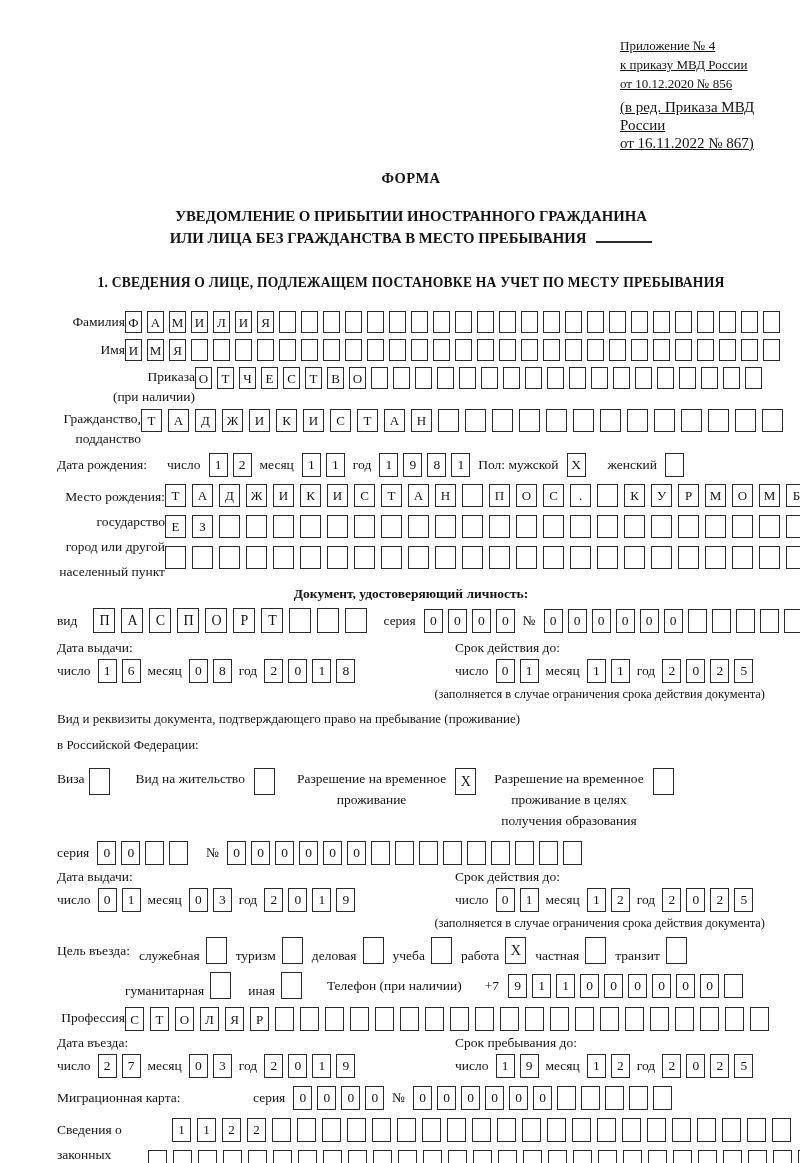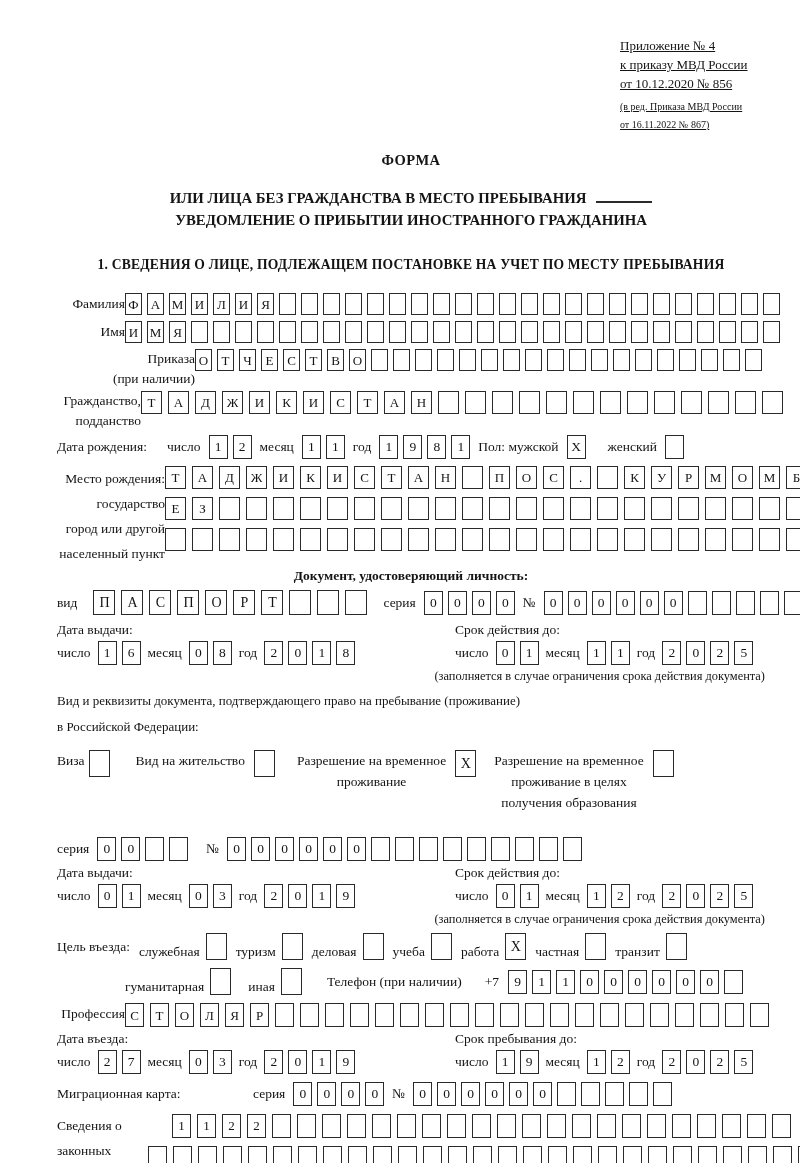--- a/index.html
+++ b/index.html
@@ -1,21 +1,21 @@
 <!DOCTYPE html>
 <html><head>
 <meta charset="utf-8">
 <style>
   html,body{margin:0;padding:0;background:#ffffff;width:800px;height:1163px;overflow:hidden;}
   body{font-family:"Liberation Serif", serif;color:#141414;}
   .page{box-sizing:border-box;width:800px;height:1163px;padding:36px 35px 0 57px;position:relative;}
 
   
   .hdr{margin-left:563px;font-size:13px;line-height:19px;text-decoration:underline;}
-  .hdr .sub{font-size:10px;line-height:18px;margin-top:5px;}
+  .hdr .sub{font-size:15px;line-height:18px;margin-top:5px;}
   .forma{text-align:center;font-weight:bold;font-size:14.5px;margin-top:18px;letter-spacing:.5px;}
 
   
   .title{text-align:center;font-weight:bold;font-size:14.8px;line-height:22px;margin-top:18px;}
   .title .uline{display:inline-block;width:56px;border-bottom:2px solid #2b2b2b;height:12px;margin-left:10px;}
   .sect{font-weight:bold;font-size:13.6px;text-align:center;margin-top:26px;margin-bottom:20px;letter-spacing:.2px;}
 
   
   .frow{display:flex;align-items:flex-start;margin-bottom:6px;font-size:13.5px;line-height:21px;}
   .lbl{flex:none;text-align:right;}
@@ -33,21 +33,21 @@
 
   
   .dates{display:flex;margin-top:4px;margin-bottom:4px;font-size:13.5px;}
   .dcol-l{flex:none;width:398px;}
   .dcol-r{flex:1;}
   .dtitle{text-align:left;margin-bottom:3px;}
   .dline{display:flex;align-items:center;gap:7px;}
   .note{font-size:12.4px;text-align:right;margin-top:3px;margin-bottom:4px;}
 
   
-  .cbrow{display:flex;align-items:flex-start;margin-top:10px;margin-bottom:24px;font-size:13.5px;}
+  .cbrow{display:flex;align-items:flex-start;margin-top:10px;margin-bottom:10px;font-size:13.5px;}
   .cbitem{display:flex;align-items:flex-start;}
   .cblabel{text-align:center;line-height:21px;}
   .cbitem .cells{margin-left:9px;margin-top:0;}
 
   .purpose{display:flex;align-items:center;gap:9px;font-size:13.5px;margin-bottom:8px;flex-wrap:nowrap;}
   .pitem{display:flex;align-items:flex-end;gap:6px;}
 
   .mleft68{margin-left:68px;}
   .inline{display:flex;align-items:center;gap:8px;font-size:13.5px;margin-bottom:7px;}
 
@@ -67,22 +67,22 @@
     <div>к приказу МВД России</div>
     <div>от 10.12.2020 № 856</div>
     <div class="sub">
       <div>(в ред. Приказа МВД России</div>
       <div>от 16.11.2022 № 867)</div>
     </div>
   </div>
   <div class="forma">ФОРМА</div>
 
   <div class="title">
+    <div>УВЕДОМЛЕНИЕ О ПРИБЫТИИ ИНОСТРАННОГО ГРАЖДАНИНА</div>
     <div><span>ИЛИ ЛИЦА БЕЗ ГРАЖДАНСТВА В МЕСТО ПРЕБЫВАНИЯ</span><span class="uline"></span></div>
-    <div>УВЕДОМЛЕНИЕ О ПРИБЫТИИ ИНОСТРАННОГО ГРАЖДАНИНА</div>
   </div>
 
   <div class="sect">1. СВЕДЕНИЯ О ЛИЦЕ, ПОДЛЕЖАЩЕМ ПОСТАНОВКЕ НА УЧЕТ ПО МЕСТУ ПРЕБЫВАНИЯ</div>
 
   <div class="frow">
     <span class="lbl" style="width:68px">Фамилия</span>
     <span class="cells">
         <span class="cell">Ф</span>
         <span class="cell">А</span>
         <span class="cell">М</span>

